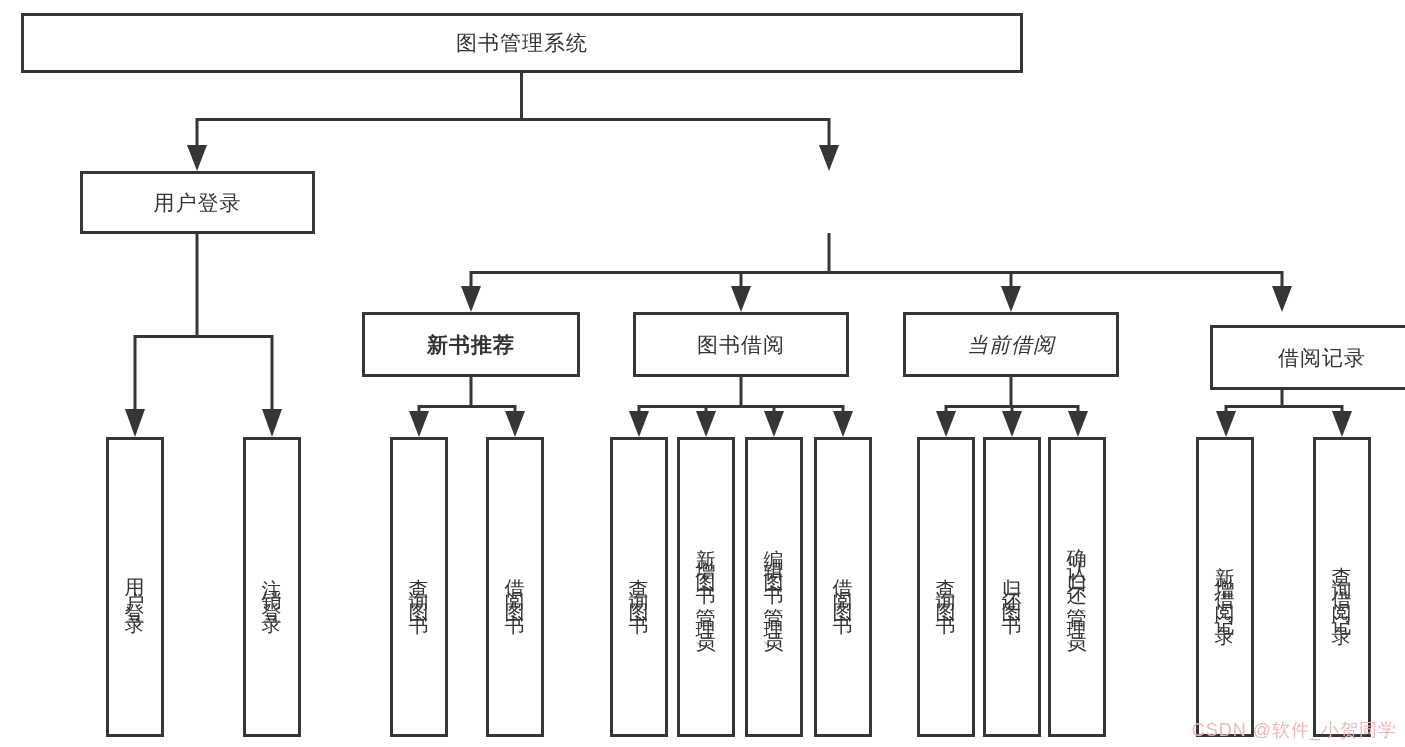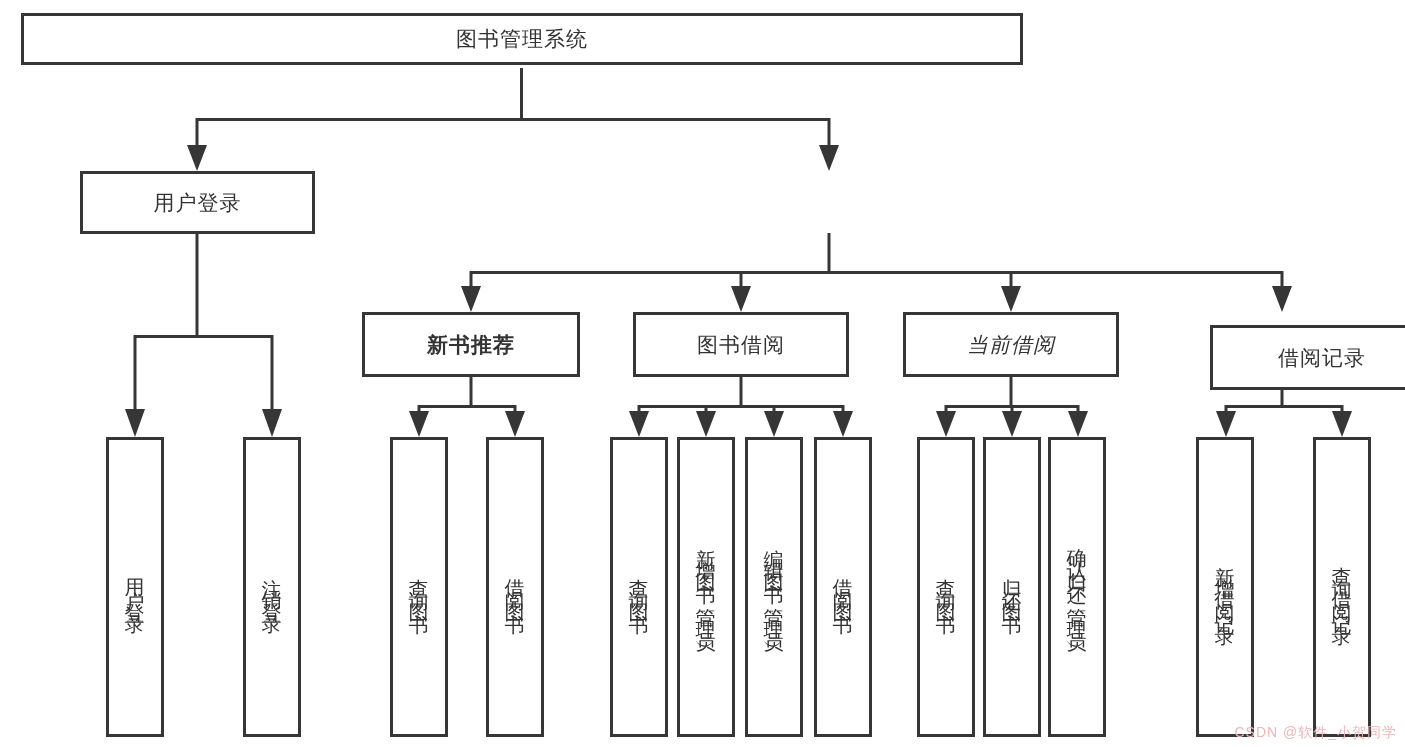--- a/index.html
+++ b/index.html
@@ -28,21 +28,21 @@
     background: #ffffff;
     display: flex;
     align-items: center;
     justify-content: center;
     color: #333333;
   }
   .node.hbox {
     font-size: 21px;
     letter-spacing: 1px;
   }
-  .node.root  { left: 21px;  top: 13px;  width: 1002px; height: 52px; }
+  .node.root  { left: 21px;  top: 13px;  width: 1002px; height: 60px; }
   .node.l2a   { left: 80px;  top: 171px; width: 235px;  height: 63px; }
   .node.l2b   { left: 711px; top: 171px; width: 236px;  height: 63px; }
   .node.l3    { top: 312px; height: 65px; }
   .node.l3a   { left: 362px;  width: 218px; font-weight: bold; }
   .node.l3b   { left: 633px;  width: 216px; }
   .node.l3c   { left: 903px;  width: 216px; font-style: italic; }
   .node.l3d   { left: 1210px; width: 224px; margin-top: 13px; }
   .node.leaf  { top: 437px; height: 300px; width: 58px; }
   .leaf-a1 { left: 106px; }
   .leaf-a2 { left: 243px; width: 59px; }
@@ -62,21 +62,21 @@
     font-size: 20px;
     letter-spacing: 12px;
     line-height: 1;
     color: #333333;
     white-space: nowrap;
   }
   .watermark {
     position: absolute;
     right: 8px;
     bottom: 5px;
-    font-size: 14px;
+    font-size: 18px;
     color: #efb6b8;
     letter-spacing: 1px;
     white-space: nowrap;
   }
   .cline { stroke: #363636; stroke-width: 3; fill: none; }
   .chead { fill: #363636; stroke: none; }
 </style>
 </head>
 <body>
 

